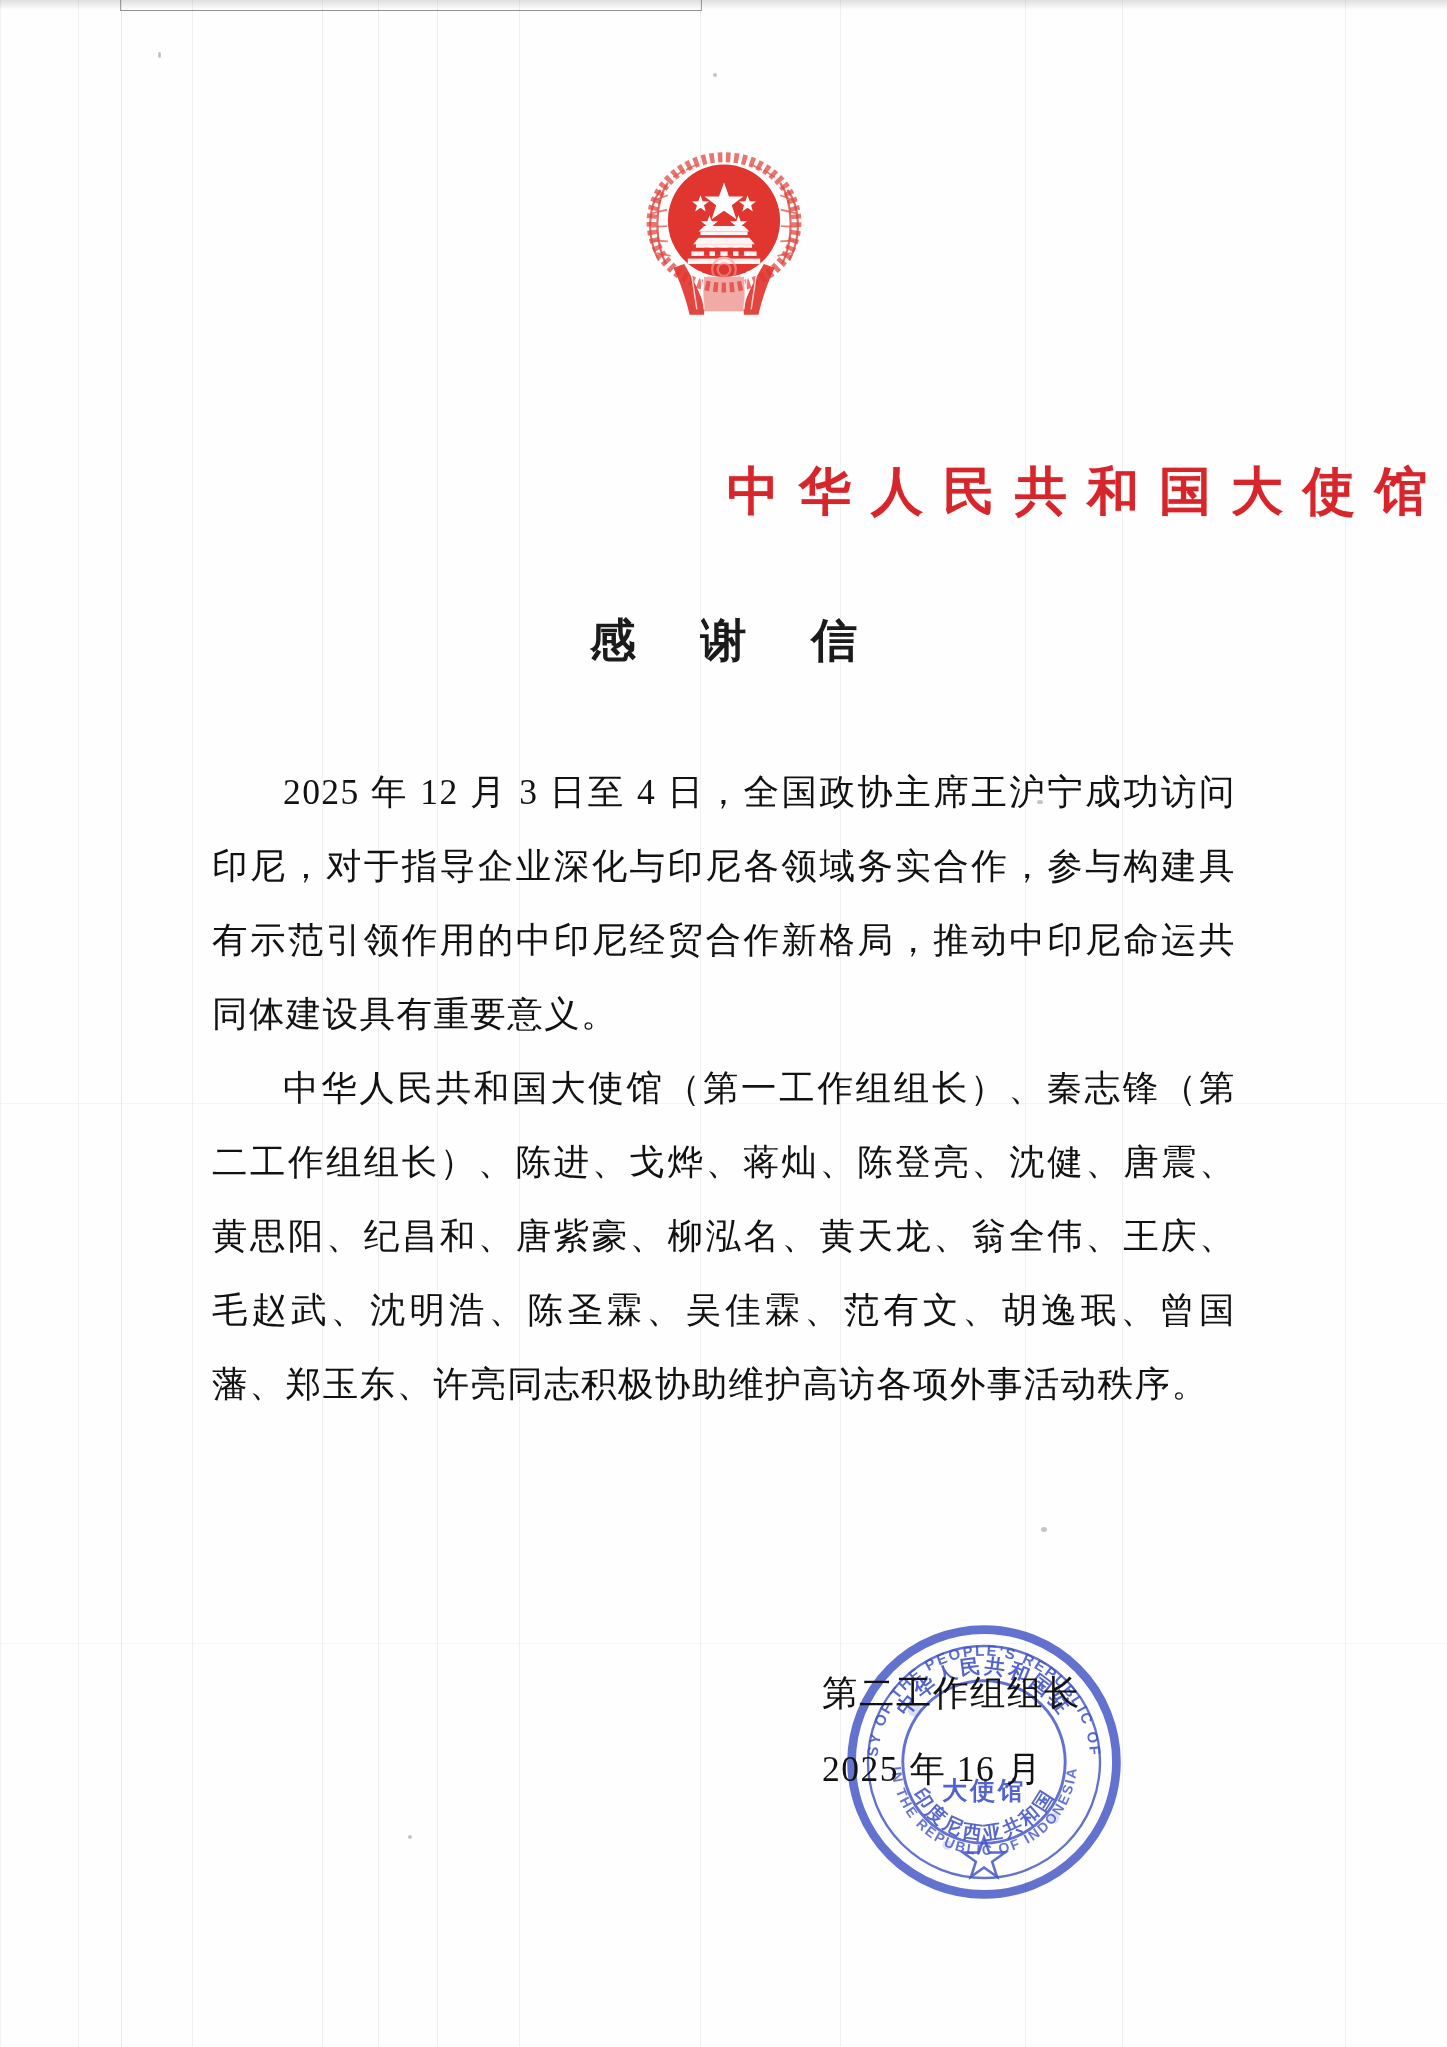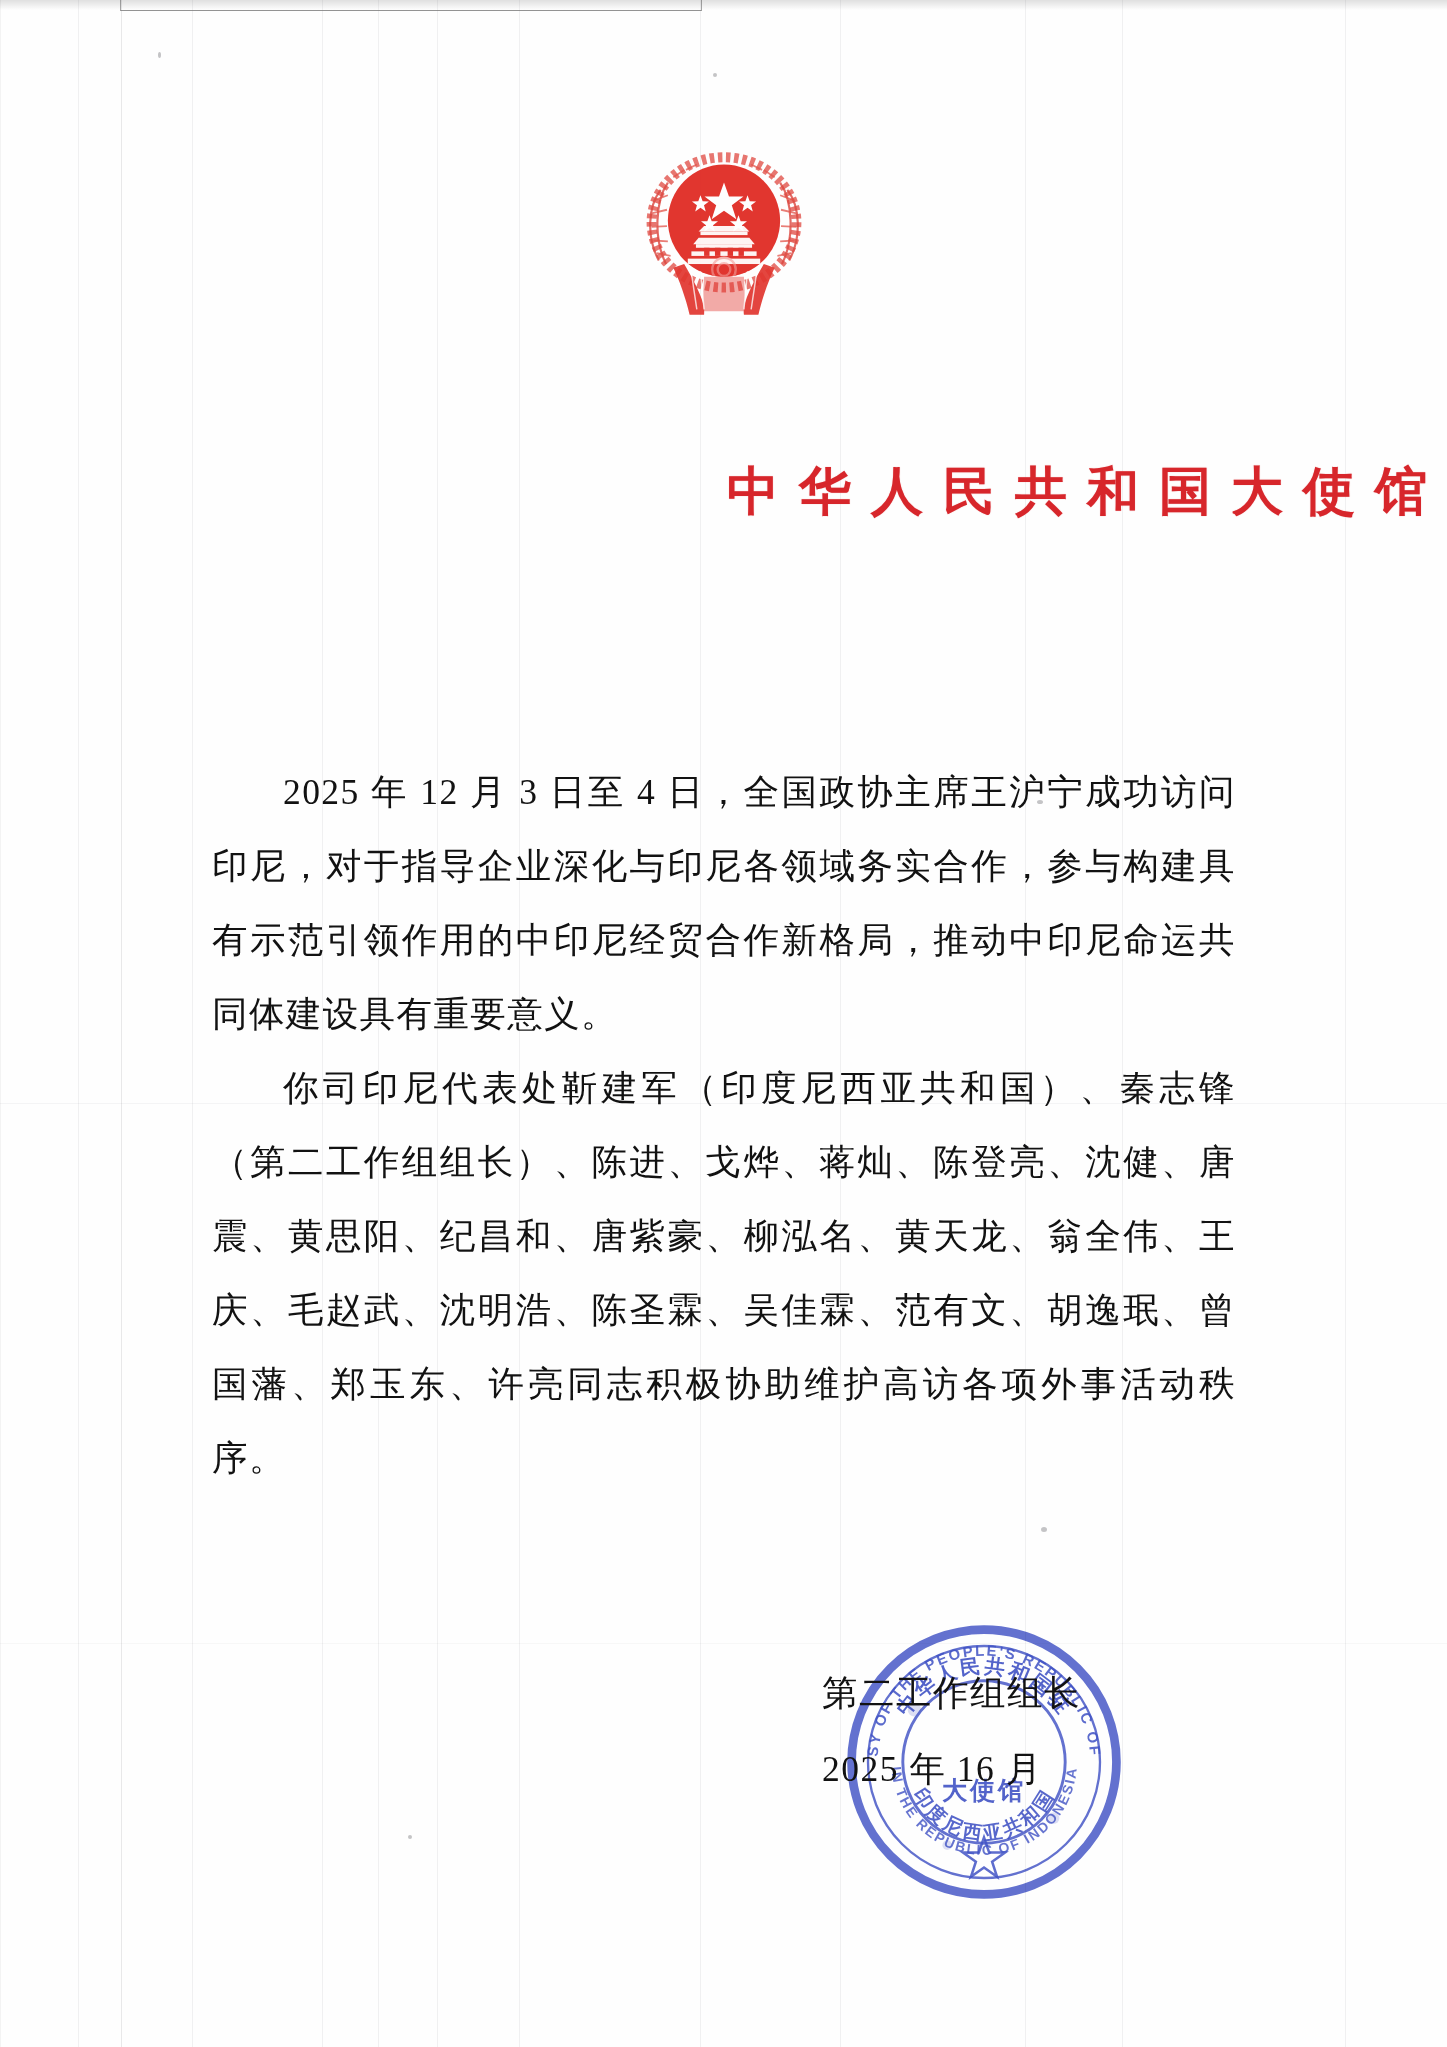--- a/index.html
+++ b/index.html
@@ -222,24 +222,25 @@
         </g>
         <g stroke="#ffffff" stroke-width="1.6" opacity=".75">
           <path d="M64 136 L70 176 M74 134 L78 176 M126 134 L122 176 M136 136 L130 176"></path>
         </g>
       </svg>
     </div>
   </div>
 
   <div class="letterhead">中华人民共和国大使馆</div>
 
+  <div class="doc-title">感 谢 信</div>
 
   <div class="body-block">
     <p class="para">2025 年 12 月 3 日至 4 日，全国政协主席王沪宁成功访问印尼，对于指导企业深化与印尼各领域务实合作，参与构建具有示范引领作用的中印尼经贸合作新格局，推动中印尼命运共同体建设具有重要意义。</p>
-    <p class="para">你司印尼代表处靳建军（印度尼西亚共和国）、秦志锋（第二工作组组长）、陈进、戈烨、蒋灿、陈登亮、沈健、唐震、黄思阳、纪昌和、唐紫豪、柳泓名、黄天龙、翁全伟、王庆、毛赵武、沈明浩、陈圣霖、吴佳霖、范有文、胡逸珉、曾国藩、郑玉东、许亮同志积极协助维护高访各项外事活动秩序。</p>
+    <p class="para">中华人民共和国大使馆（第一工作组组长）、秦志锋（第二工作组组长）、陈进、戈烨、蒋灿、陈登亮、沈健、唐震、黄思阳、纪昌和、唐紫豪、柳泓名、黄天龙、翁全伟、王庆、毛赵武、沈明浩、陈圣霖、吴佳霖、范有文、胡逸珉、曾国藩、郑玉东、许亮同志积极协助维护高访各项外事活动秩序。</p>
   </div>
 
   <div class="seal">
     <svg viewBox="0 0 300 300" width="290" height="290" aria-hidden="true">
       <defs>
         <path id="arcOuter" d="M150,150 m-120,0 a120,120 0 1,1 240,0 a120,120 0 1,1 -240,0"></path>
         <path id="arcEnTop" d="M 40 150 A 110 110 0 0 1 260 150"></path>
         <path id="arcEnBot" d="M 54 150 A 96 96 0 0 0 246 150"></path>
         <path id="arcCnTop" d="M 58 150 A 92 92 0 0 1 242 150"></path>
         <path id="arcCnBot" d="M 70 150 A 80 80 0 0 0 230 150"></path>

